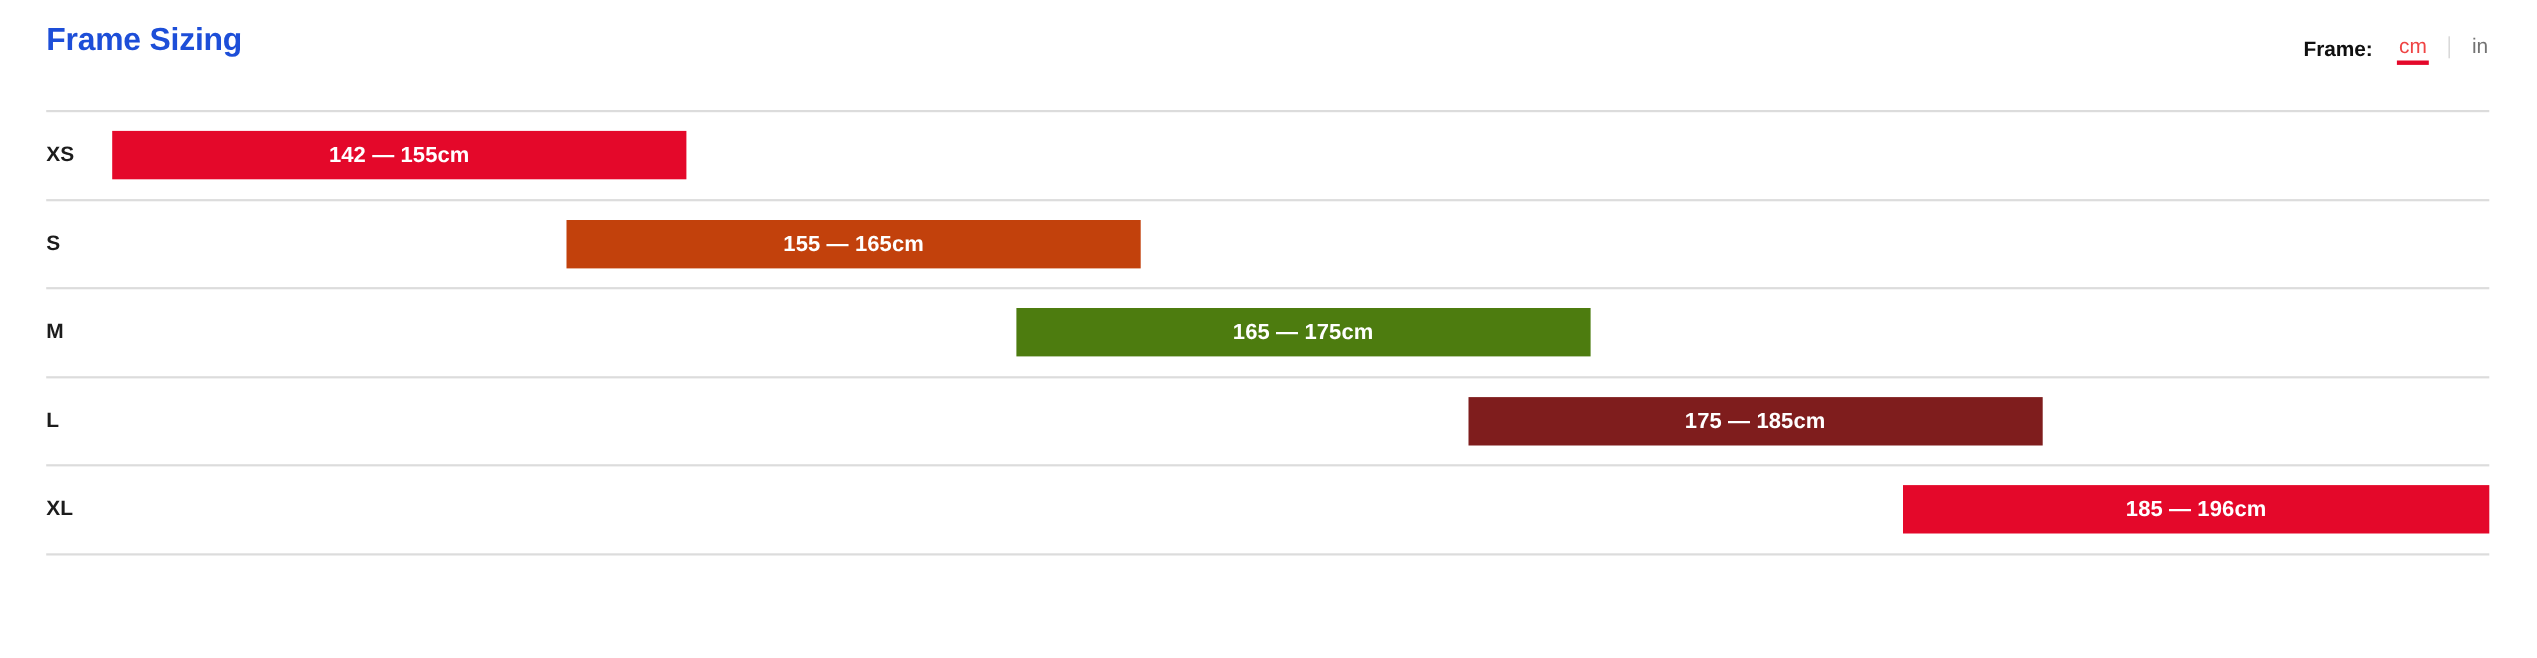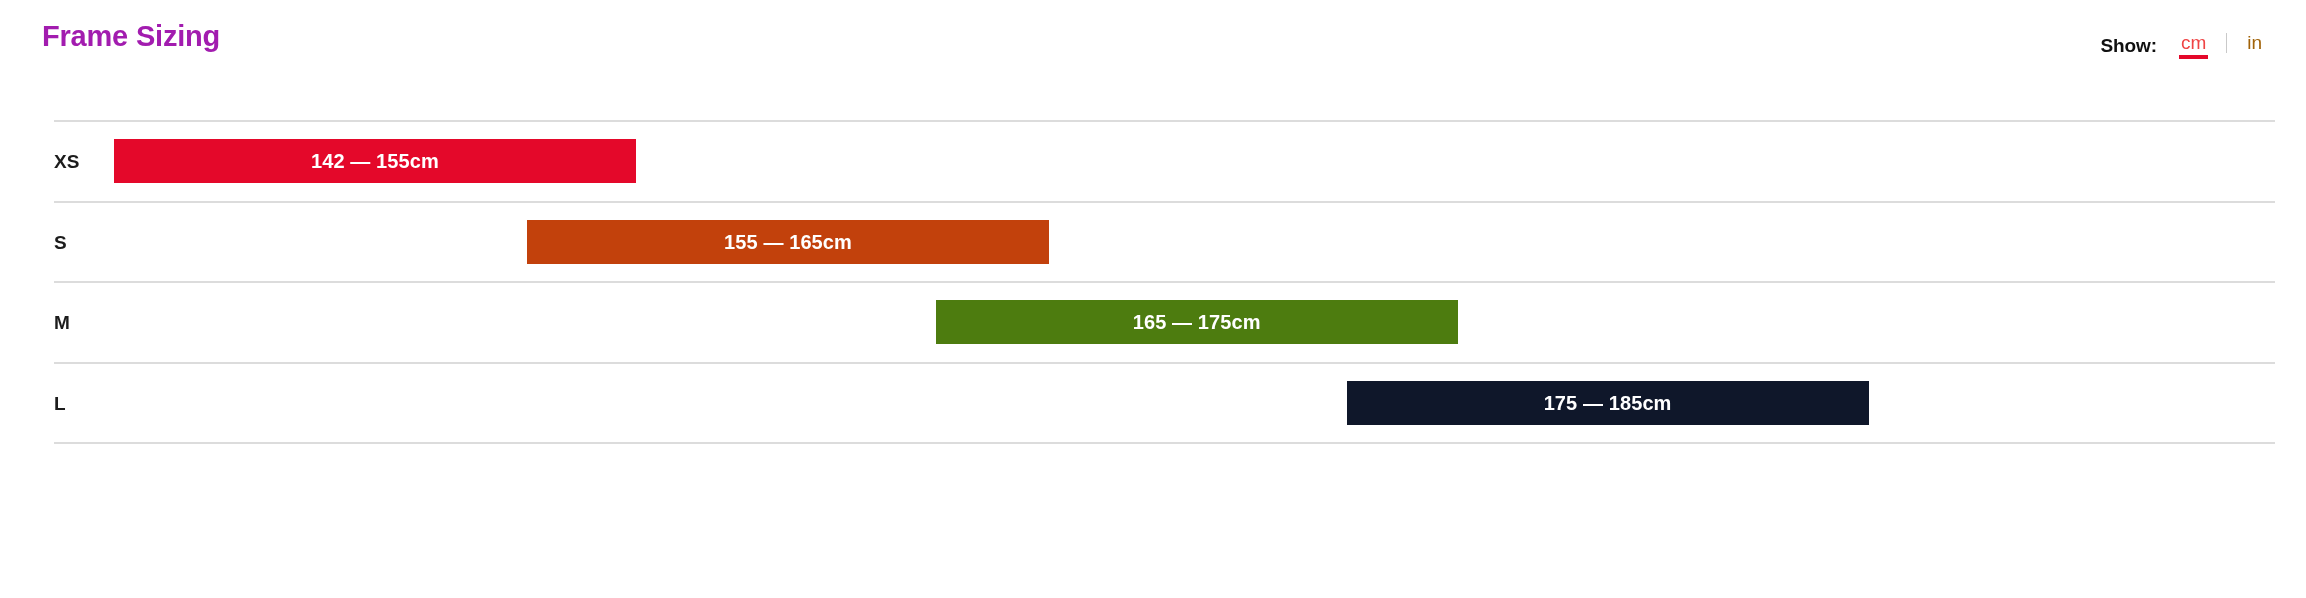--- a/index.html
+++ b/index.html
@@ -31,21 +31,21 @@
     width: 2222px;
     height: 104px;
     display: flex;
     align-items: flex-start;
     justify-content: space-between;
   }
 
   .page-title {
     font-size: 29px;
     font-weight: 700;
-    color: #a21caf;
+    color: #1d4ed8;
     letter-spacing: -0.2px;
     line-height: 1;
     margin-top: 22px;
     white-space: nowrap;
   }
 
   .unit-toggle {
     display: flex;
     align-items: center;
     margin-top: 33px;
@@ -78,38 +78,37 @@
     content: "";
     position: absolute;
     left: 0;
     right: 0;
     bottom: 0;
     height: 4px;
     background: #E4082A;
   }
 
   .unit-option.is-inactive {
-    color: #a16207;
+    color: #737373;
   }
 
   .unit-divider {
     width: 1px;
     height: 20px;
     background: #c9c9c9;
     margin: 0 18px;
     align-self: flex-start;
   }
 
   
   .size-table {
     position: absolute;
     left: 42px;
-    top: 120px;
+    top: 100px;
     width: 2221px;
-    margin-left: 12px;
   }
 
   .size-row {
     position: relative;
     height: 78.5px;
     border-top: 2px solid #dcdcdc;
     display: flex;
     align-items: center;
   }
 
@@ -161,21 +160,21 @@
 </style>
 <style>.unit-option.is-active::after{background:#E4082A;}</style></head>
 <body>
 
 <div class="page">
 
   <div class="header">
     <div class="page-title">Frame Sizing</div>
 
     <div class="unit-toggle">
-      <span class="unit-toggle-label">Show:</span>
+      <span class="unit-toggle-label">Frame:</span>
 
       <span class="unit-option is-active">cm</span>
 
       <span class="unit-divider"></span>
 
       <span class="unit-option is-inactive">in</span>
     </div>
   </div>
 
   <div class="size-table">
@@ -203,21 +202,29 @@
       <div class="bar-track">
         <div class="size-bar" id="bar-2" style="left: 39.7%; width: 23.5%; background: #4d7c0f;">
           <span class="size-bar-text">165 — 175cm</span>
         </div>
       </div>
     </div>
 
     <div class="size-row">
       <span class="size-label">L</span>
       <div class="bar-track">
-        <div class="size-bar" id="bar-3" style="left: 58.2%; width: 23.5%; background: #0f172a;">
+        <div class="size-bar" id="bar-3" style="left: 58.2%; width: 23.5%; background: #7f1d1d;">
           <span class="size-bar-text">175 — 185cm</span>
         </div>
       </div>
     </div>
 
+    <div class="size-row">
+      <span class="size-label">XL</span>
+      <div class="bar-track">
+        <div class="size-bar" id="bar-4" style="left: 76%; width: 24%; background: rgb(228, 8, 42);">
+          <span class="size-bar-text">185 — 196cm</span>
+        </div>
+      </div>
+    </div>
 
   </div>
 </div>
 
 </body></html>

